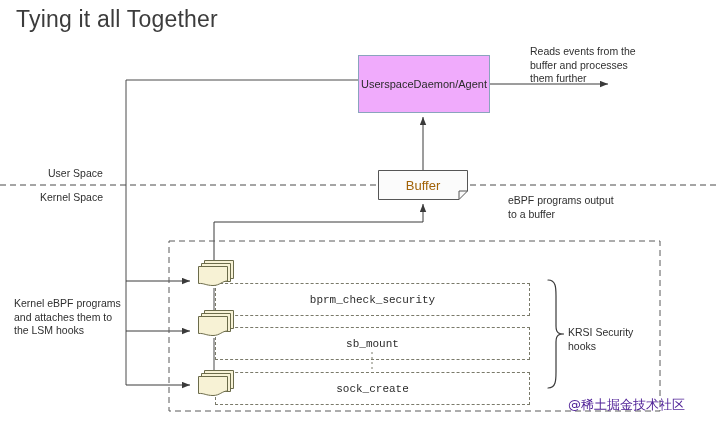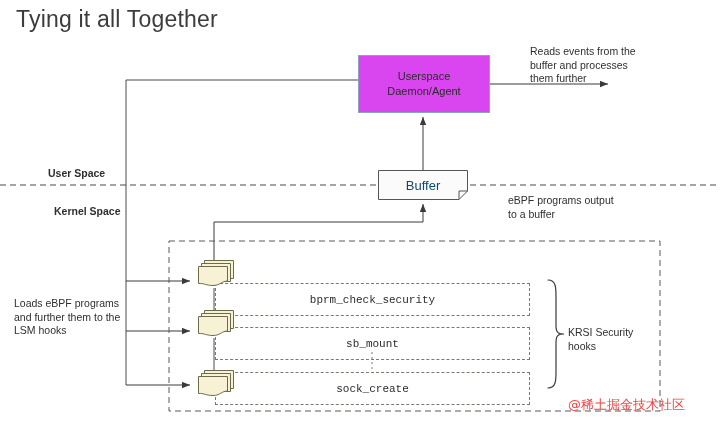--- a/index.html
+++ b/index.html
@@ -37,25 +37,25 @@
     width: 720px; height: 427px;
     pointer-events: none;
   }
 
   
   #userspace-box {
     left: 358px;
     top: 55px;
     width: 132px;
     height: 58px;
-    background: #d946ef;
+    background: #f0abfc;
     border: 1px solid #8aa4bd;
     box-sizing: border-box;
     display: flex;
-    flex-direction: column;
+    flex-direction: row;
     align-items: center;
     justify-content: center;
     font-size: 11px;
     line-height: 15px;
     color: #2b2b2b;
     text-align: center;
   }
 
   
   #buffer-box {
@@ -65,42 +65,41 @@
     height: 30px;
   }
   #buffer-box .note-label {
     position: absolute;
     left: 0; top: 0;
     width: 90px; height: 30px;
     display: flex;
     align-items: center;
     justify-content: center;
     font-size: 13px;
-    color: #0c4a6e;
+    color: #a16207;
   }
 
   
   .annot {
     font-size: 10.5px;
     line-height: 13.5px;
     color: #2f2f2f;
   }
   #annot-reads { left: 530px; top: 14px; width: 120px; margin-top: 31px; }
   #annot-output { left: 508px; top: 194px; width: 110px; }
   #annot-loads  { left: 14px;  top: 297px; width: 110px; }
   #annot-krsi   { left: 568px; top: 326px; width: 90px; }
 
   .space-label {
     font-size: 10.5px;
     color: #2f2f2f;
     white-space: nowrap;
-    font-weight: bold;
   }
   #label-user-space   { left: 48px; top: 167px; }
-  #label-kernel-space { left: 54px; top: 191px; margin-top: 14px; }
+  #label-kernel-space { left: 40px; top: 191px; }
 
   
   .hook-box {
     left: 215px;
     width: 315px;
     height: 33px;
     border: 1px dashed #7a7a6a;
     box-sizing: border-box;
     display: flex;
     align-items: center;
@@ -121,21 +120,21 @@
   }
   #prog-icon-0 { left: 196px; top: 258px; }
   #prog-icon-1 { left: 196px; top: 308px; }
   #prog-icon-2 { left: 196px; top: 368px; }
 
   
   #watermark {
     left: 568px;
     top: 396px;
     font-size: 13px;
-    color: #ef4444;
+    color: #4c1d95;
     white-space: nowrap;
     font-family: "DejaVu Sans", sans-serif;
   }
 </style>
 </head>
 <body>
 
 <div id="canvas">
 
   <div class="abs" id="page-title">Tying it all Together</div>
@@ -183,21 +182,21 @@
       <path d="M89.5,21 L81,21 L81,29.5" fill="none" stroke="#555555" stroke-width="1"></path>
     </svg>
     <span class="note-label">Buffer</span>
   </div>
 
   <div class="abs space-label" id="label-user-space">User Space</div>
   <div class="abs space-label" id="label-kernel-space">Kernel Space</div>
 
   <div class="abs annot" id="annot-reads">Reads events from the buffer and processes them further</div>
   <div class="abs annot" id="annot-output">eBPF programs output to a buffer</div>
-  <div class="abs annot" id="annot-loads">Loads eBPF programs and further them to the LSM hooks</div>
+  <div class="abs annot" id="annot-loads">Kernel eBPF programs and attaches them to the LSM hooks</div>
   <div class="abs annot" id="annot-krsi">KRSI Security hooks</div>
 
   <div class="abs hook-box" id="hook-box-0">
     <span>bprm_check_security</span>
   </div>
   <div class="abs hook-box" id="hook-box-1">
     <span>sb_mount</span>
   </div>
   <div class="abs hook-box" id="hook-box-2">
     <span>sock_create</span>

